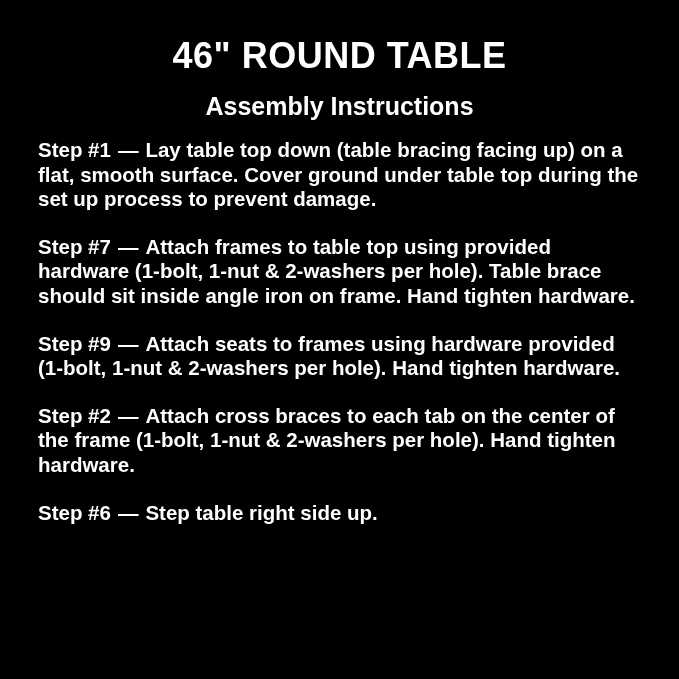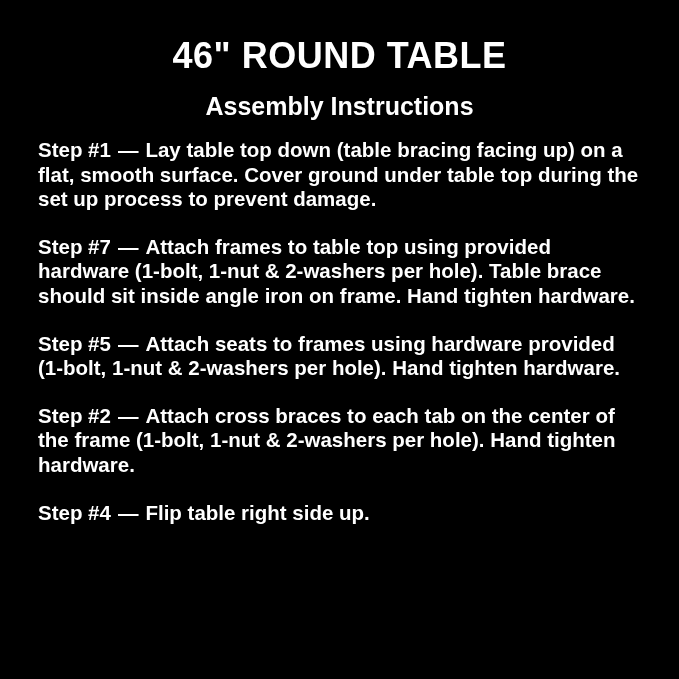--- a/index.html
+++ b/index.html
@@ -56,20 +56,20 @@
   <div class="header">
     <h1 class="title">46" ROUND TABLE</h1>
     <h2 class="subtitle">Assembly Instructions</h2>
   </div>
 
   <div class="steps">
     <p class="step"><span>Step #1</span><span class="sep">—</span><span>Lay table top down (table bracing facing up) on a flat, smooth surface. Cover ground under table top during the set up process to prevent damage.</span></p>
 
     <p class="step"><span>Step #7</span><span class="sep">—</span><span>Attach frames to table top using provided hardware (1-bolt, 1-nut &amp; 2-washers per hole). Table brace should sit inside angle iron on frame. Hand tighten hardware.</span></p>
 
-    <p class="step"><span>Step #5</span><span class="sep">—</span><span>Attach seats to frames using hardware provided (1-bolt, 1-nut &amp; 2-washers per hole). Hand tighten hardware.</span></p>
+    <p class="step"><span>Step #9</span><span class="sep">—</span><span>Attach seats to frames using hardware provided (1-bolt, 1-nut &amp; 2-washers per hole). Hand tighten hardware.</span></p>
 
     <p class="step"><span>Step #2</span><span class="sep">—</span><span>Attach cross braces to each tab on the center of the frame (1-bolt, 1-nut &amp; 2-washers per hole). Hand tighten hardware.</span></p>
 
-    <p class="step"><span>Step #4</span><span class="sep">—</span><span>Flip table right side up.</span></p>
+    <p class="step"><span>Step #6</span><span class="sep">—</span><span>Step table right side up.</span></p>
 
   </div>
 </div>
 
 </body></html>

